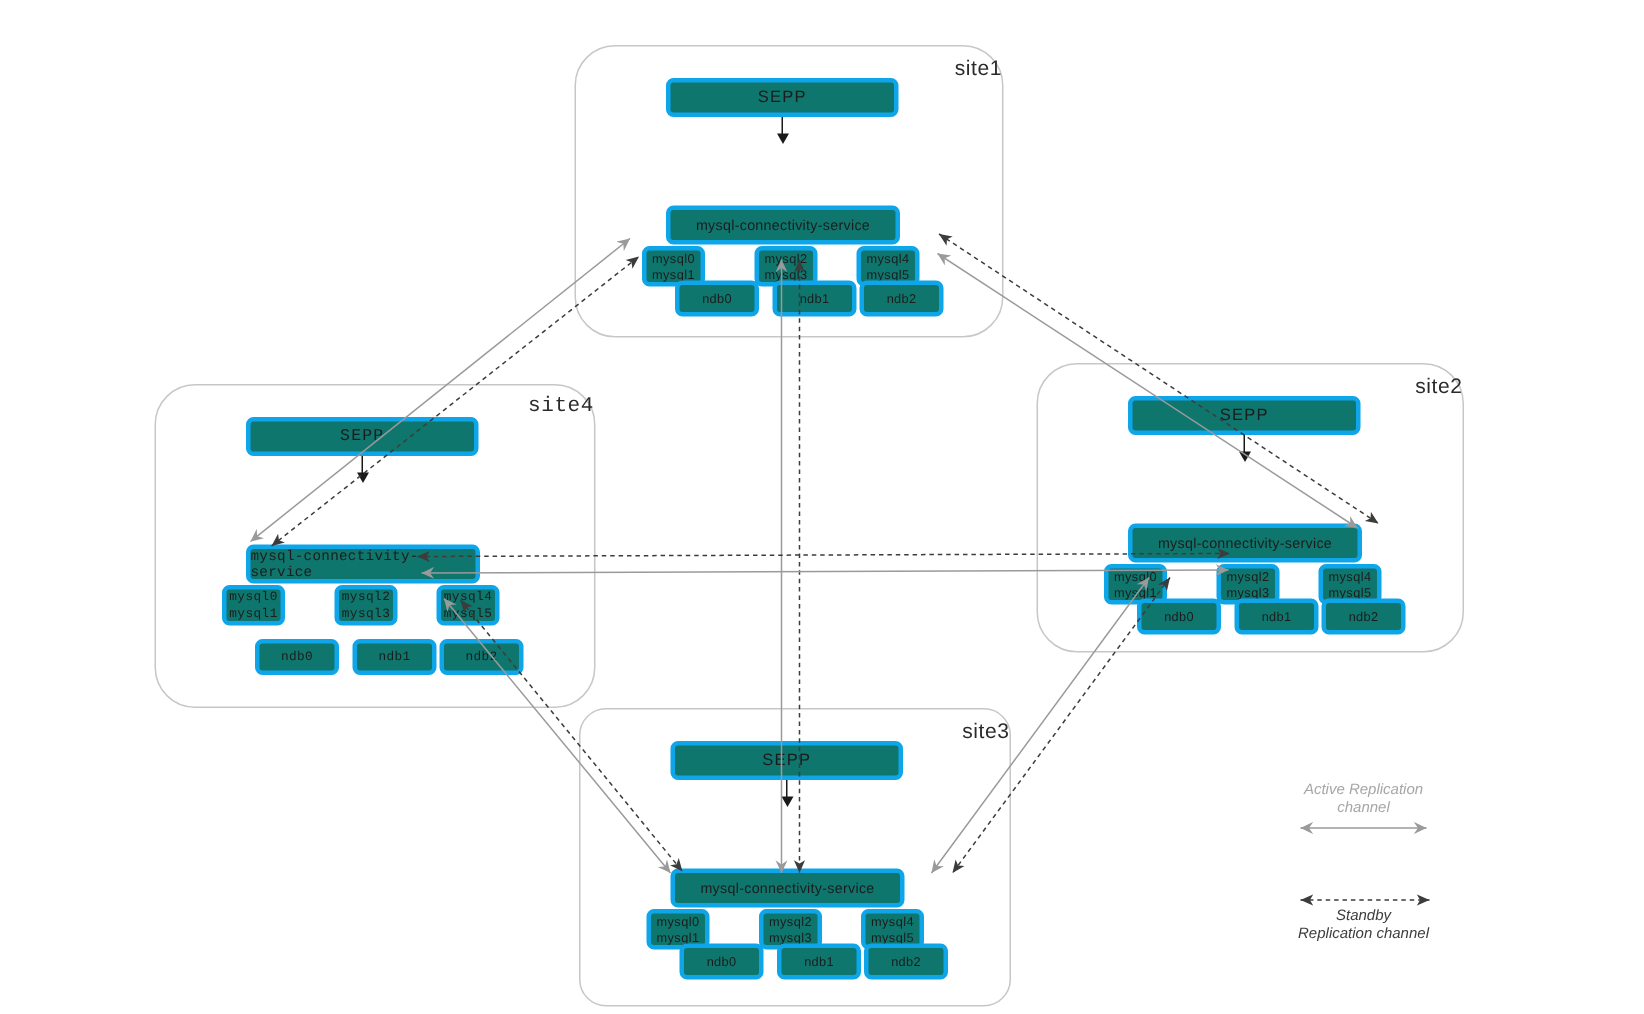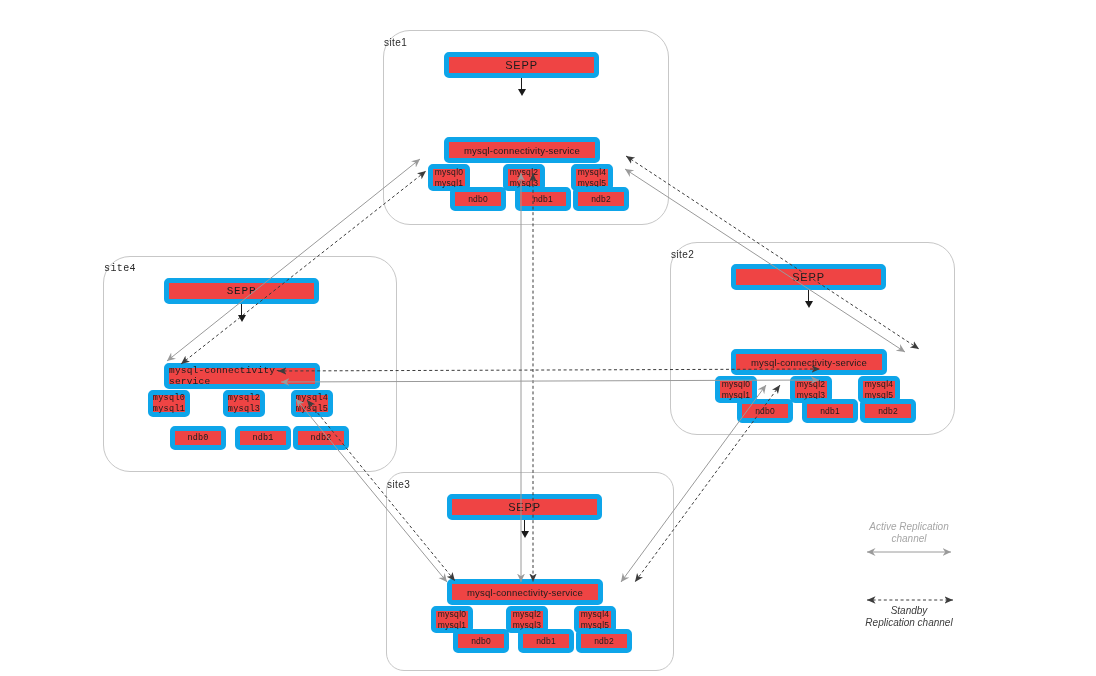--- a/index.html
+++ b/index.html
@@ -2,29 +2,29 @@
 <html><head>
 <meta charset="utf-8">
 <style>
   html,body{margin:0;padding:0;background:#fff;}
   body{font-family:"Liberation Sans",sans-serif;}
   .canvas{position:relative;width:1096px;height:676px;background:#fff;overflow:hidden;}
 
   
   .site{position:absolute;background:#fff;border:1px solid #c7c7c7;border-radius:27px;}
   .site-1{left:383px;top:30px;width:284px;height:193px;}
-  .site-2{left:670px;top:242px;width:283px;height:191px;}
+  .site-2{left:691px;top:242px;width:283px;height:191px;}
   .site-3{left:386px;top:472px;width:286px;height:197px;border-radius:18px;}
   .site-4{left:103px;top:256px;width:292px;height:214px;font-family:Liberation Mono, monospace;}
 
-  .site-label{position:absolute;top:6px;left:0;right:0;text-align:left;
-    font-size:10px;letter-spacing:.4px;color:#2b2b2b;}
-
-  
-  .gbox{position:absolute;background:#ef4444;border:5px solid #0ea5e9;border-radius:5px;
+  .site-label{position:absolute;top:6px;left:0;right:0;text-align:right;
+    font-size:14px;letter-spacing:.4px;color:#2b2b2b;}
+
+  
+  .gbox{position:absolute;background:#0f766e;border:3px solid #0ea5e9;border-radius:5px;
     display:flex;flex-direction:column;align-items:center;justify-content:center;
     color:#1c1c1c;box-sizing:border-box;}
   .sepp{left:60px;top:21px;width:155px;height:26px;font-size:11px;letter-spacing:.8px;}
   .service{left:60px;top:66px;width:156px;height:26px;font-size:9.5px;letter-spacing:.2px;margin-top:40px;}
   .mysql{top:113px;width:42px;height:27px;font-size:8.5px;line-height:11px;letter-spacing:.3px;margin-top:20px;}
   .g0{left:44px}.g1{left:119px}.g2{left:187px}
   .ndb{top:156px;width:56px;height:24px;font-size:8.5px;letter-spacing:.2px;}
   .n0{left:66px}.n1{left:131px}.n2{left:189px}
   .site-4 .ndb{top:169px}
 

